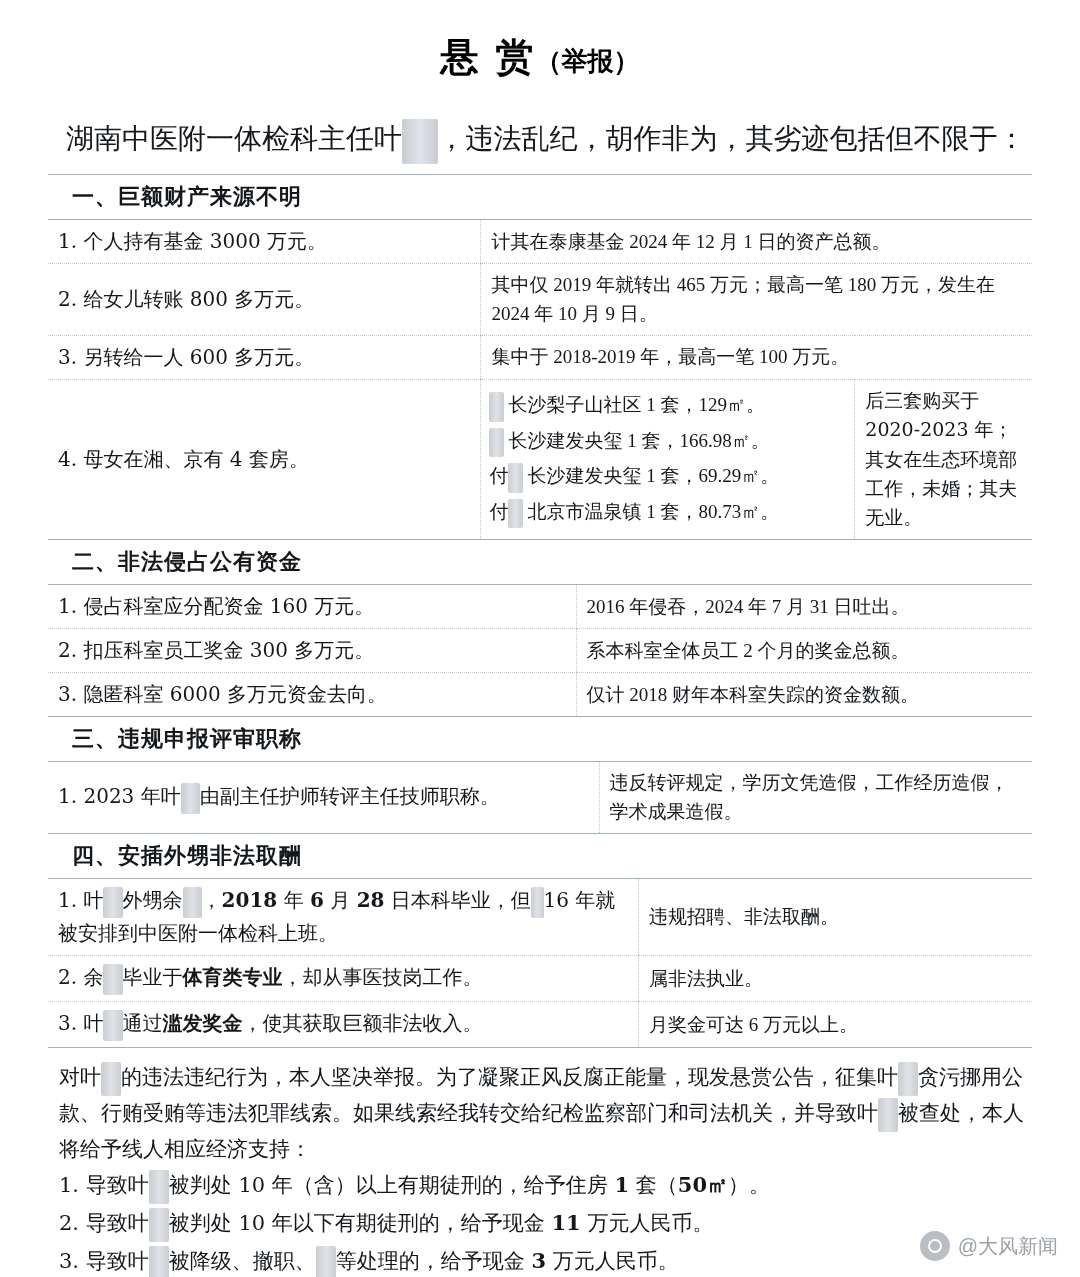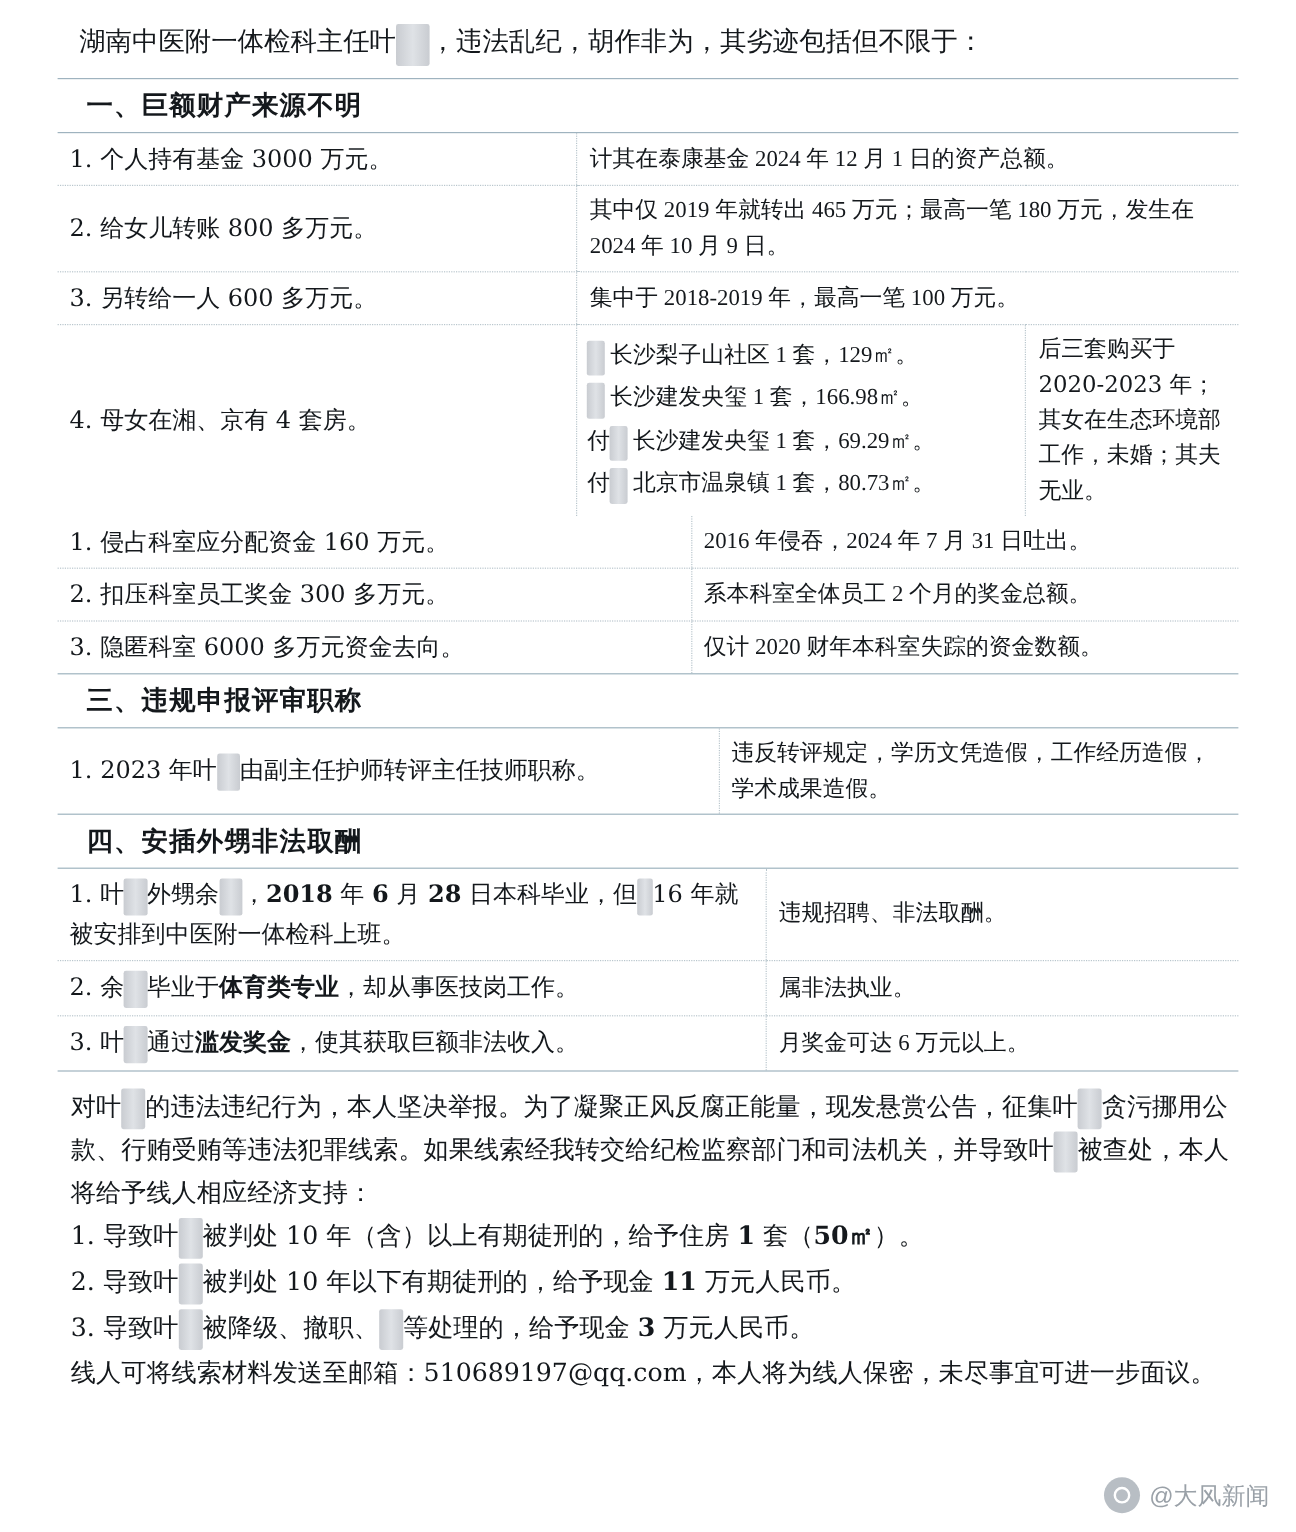--- a/index.html
+++ b/index.html
@@ -28,21 +28,21 @@
     letter-spacing: 2px;
     margin: 14px 0 34px 0;
     color: #000;
   }
   .doc-title .sub {
     font-size: 26px;
     font-weight: 700;
     letter-spacing: 0;
   }
   .intro {
-    font-size: 22px;
+    font-size: 28px;
     line-height: 1.6;
     margin: 0 0 10px 18px;
   }
   .blur {
     display: inline-block;
     background: linear-gradient(90deg,#c9ccd1,#dfe2e6,#c9ccd1);
     color: transparent;
     border-radius: 2px;
     filter: blur(0.6px);
     vertical-align: -2px;
@@ -130,20 +130,23 @@
     border: 2px solid #fff;
     box-sizing: border-box;
   }
   .b { font-weight: 700; }
 </style>
 </head>
 <body>
 
 <div class="page">
 
+  <div class="doc-title">
+    <span>悬 赏</span><span class="sub">（举报）</span>
+  </div>
 
   <div class="intro">
     <span>湖南中医附一体检科主任叶</span><span class="blur">&nbsp;&nbsp;&nbsp;&nbsp;</span><span>，违法乱纪，胡作非为，其劣迹包括但不限于：</span>
   </div>
 
   <div class="section-head">一、巨额财产来源不明</div>
   <table class="block">
     <tbody>
         <tr>
       <td class="left">1. 个人持有基金 3000 万元。</td>
@@ -175,33 +178,34 @@
             <td style="padding:2px 8px;border:none;">付<span class="blur">&nbsp;&nbsp;&nbsp;</span> <span>北京市温泉镇 1 套，80.73㎡。</span></td>
           </tr>
         </tbody>
             </table>
       </td>
       <td class="right">后三套购买于 2020-2023 年；其女在生态环境部工作，未婚；其夫无业。</td>
     </tr>
   </tbody>
     </table>
 
+  <div class="section-head">二、非法侵占公有资金</div>
   <table class="block">
     <tbody>
         <tr>
       <td class="left">1. 侵占科室应分配资金 160 万元。</td>
       <td class="mid" colspan="2">2016 年侵吞，2024 年 7 月 31 日吐出。</td>
     </tr>
     <tr>
       <td class="left">2. 扣压科室员工奖金 300 多万元。</td>
       <td class="mid" colspan="2">系本科室全体员工 2 个月的奖金总额。</td>
     </tr>
     <tr>
       <td class="left">3. 隐匿科室 6000 多万元资金去向。</td>
-      <td class="mid" colspan="2">仅计 2020 财年本科室失踪的资金数额。</td>
+      <td class="mid" colspan="2">仅计 2018 财年本科室失踪的资金数额。</td>
     </tr>
   </tbody>
     </table>
 
   <div class="section-head">三、违规申报评审职称</div>
   <table class="block">
     <tbody>
         <tr>
       <td class="left" style="width:56%">1. 2023 年叶<span class="blur">&nbsp;&nbsp;&nbsp;</span>由副主任护师转评主任技师职称。</td>
       <td class="mid" style="width:44%">违反转评规定，学历文凭造假，工作经历造假，学术成果造假。</td>

